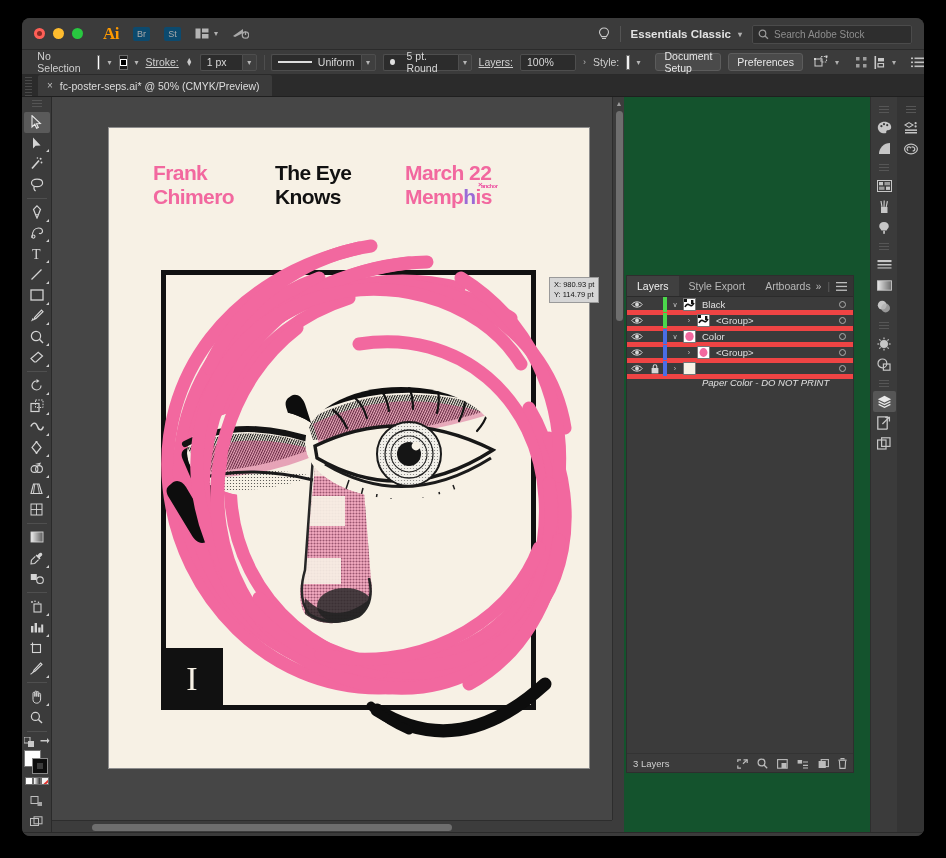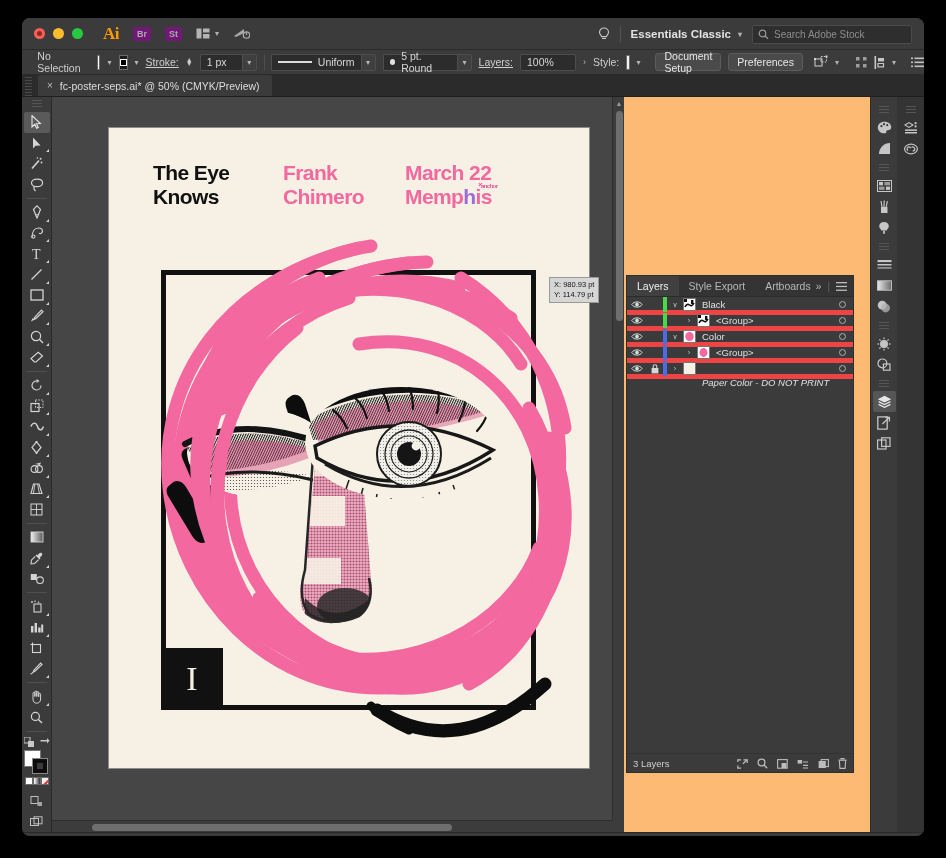--- a/index.html
+++ b/index.html
@@ -46,24 +46,24 @@
   .ai-logo {
     margin-left: 20px;
     color: #ff9a00;
     font-size: 17px;
     font-weight: bold;
     font-family: "Liberation Serif", serif;
     letter-spacing: -0.5px;
   }
   .tb-chip {
     margin-left: 14px;
-    background: #701a75;
+    background: #0c4a6e;
     color: #aaa;
     font-size: 9px;
-    font-weight: bold;
+    font-weight: normal;
     padding: 2px 4px;
     border-radius: 2px;
     min-width: 17px; text-align: center;
   }
   .tb-icon {
     margin-left: 14px;
     color: #b4b4b4;
     display: flex; align-items: center; gap: 5px;
   }
   .caret { font-size: 8px; color: #b0b0b0; }
@@ -128,21 +128,21 @@
   .combo {
     display:flex;align-items:center;
   }
   .combo .field{border-right:none;border-radius:2px 0 0 2px;}
   .combo .cbtn{
     width:15px;height:17px;background:#3f3f3f;border:1px solid #4e4e4e;
     border-radius:0 2px 2px 0; display:flex;align-items:center;justify-content:center;
   }
   .uniform-box{ min-width:78px; gap:6px;text-align:right; }
   .uline{ width:34px;height:2px;background:#dcdcdc; }
-  .cap-box{ min-width:74px; gap:6px; }
+  .cap-box{ min-width:74px; gap:12px; }
   .cap-dot{ width:6px;height:6px;border-radius:50%;background:#e0e0e0; }
   .btn {
     background: #4a4a4a; border: 1px solid #5c5c5c; border-radius: 3px;
     height: 18px; padding: 0 8px;
     display:flex;align-items:center;
     color:#e8e8e8; font-size:10.5px;
   }
   .style-sw{ width:18px;height:15px;background:#f2f2f2;border:1px solid #6a6a6a; }
 
   
@@ -254,21 +254,21 @@
   
   .vscroll{position:absolute;right:0;top:0;width:12px;bottom:12px;background:#3c3c3c;border-left:1px solid #2d2d2d;}
   .vthumb{position:absolute;left:3px;top:14px;width:7px;height:210px;background:#6e6e6e;border-radius:4px;}
   .hscroll{position:absolute;left:0;right:12px;bottom:0;height:12px;background:#3c3c3c;border-top:1px solid #2d2d2d;}
   .hthumb{position:absolute;left:40px;top:3px;width:360px;height:7px;background:#6e6e6e;border-radius:4px;}
   .scrollcorner{position:absolute;right:0;bottom:0;width:12px;height:12px;background:#3c3c3c;}
   .vs-up{position:absolute;left:0;top:0;width:12px;height:13px;display:flex;align-items:center;justify-content:center;color:#9a9a9a;font-size:7px;}
 
   
   .rightdock{ width: 300px; background:#3b3b3b; display:flex; }
-  .panelcol{ flex:1; position:relative; background:#fdba74; }
+  .panelcol{ flex:1; position:relative; background:#14532d; }
 
   .panel {
     position:absolute; left:2px; top:178px; width:228px; height:498px;
     background:#404040; border:1px solid #2e2e2e;
     display:flex; flex-direction:column;
   }
   .panel-tabs{
     height:21px; background:#343434; display:flex; align-items:stretch;
     border-bottom:1px solid #2b2b2b; position:relative;
   }
@@ -718,27 +718,27 @@
             <rect x="0.5" y="2.5" width="8" height="7" fill="none" stroke="#c0c0c0" stroke-width="1"></rect>
             <rect x="4" y="0.8" width="8" height="7" fill="none" stroke="#c0c0c0" stroke-width="1"></rect>
           </svg>
         </div>
       </div>
 
       <div class="canvaswrap">
         <div class="artboard">
 
           <div class="poster-text">
+            <div class="pt-col c2">
+              <div>Frank</div>
+              <div>Chimero</div>
+            </div>
             <div class="pt-col c1">
               <div>The Eye</div>
               <div>Knows</div>
-            </div>
-            <div class="pt-col c2">
-              <div>Frank</div>
-              <div>Chimero</div>
             </div>
             <div class="pt-col c3">
               <div>March 22</div>
               <div>
                 <span>Memp</span><span class="memphis-h">h</span><span>is</span>
               </div>
               <span class="anchor-x">×</span>
               <span class="anchor-lbl">anchor</span>
             </div>
           </div>

